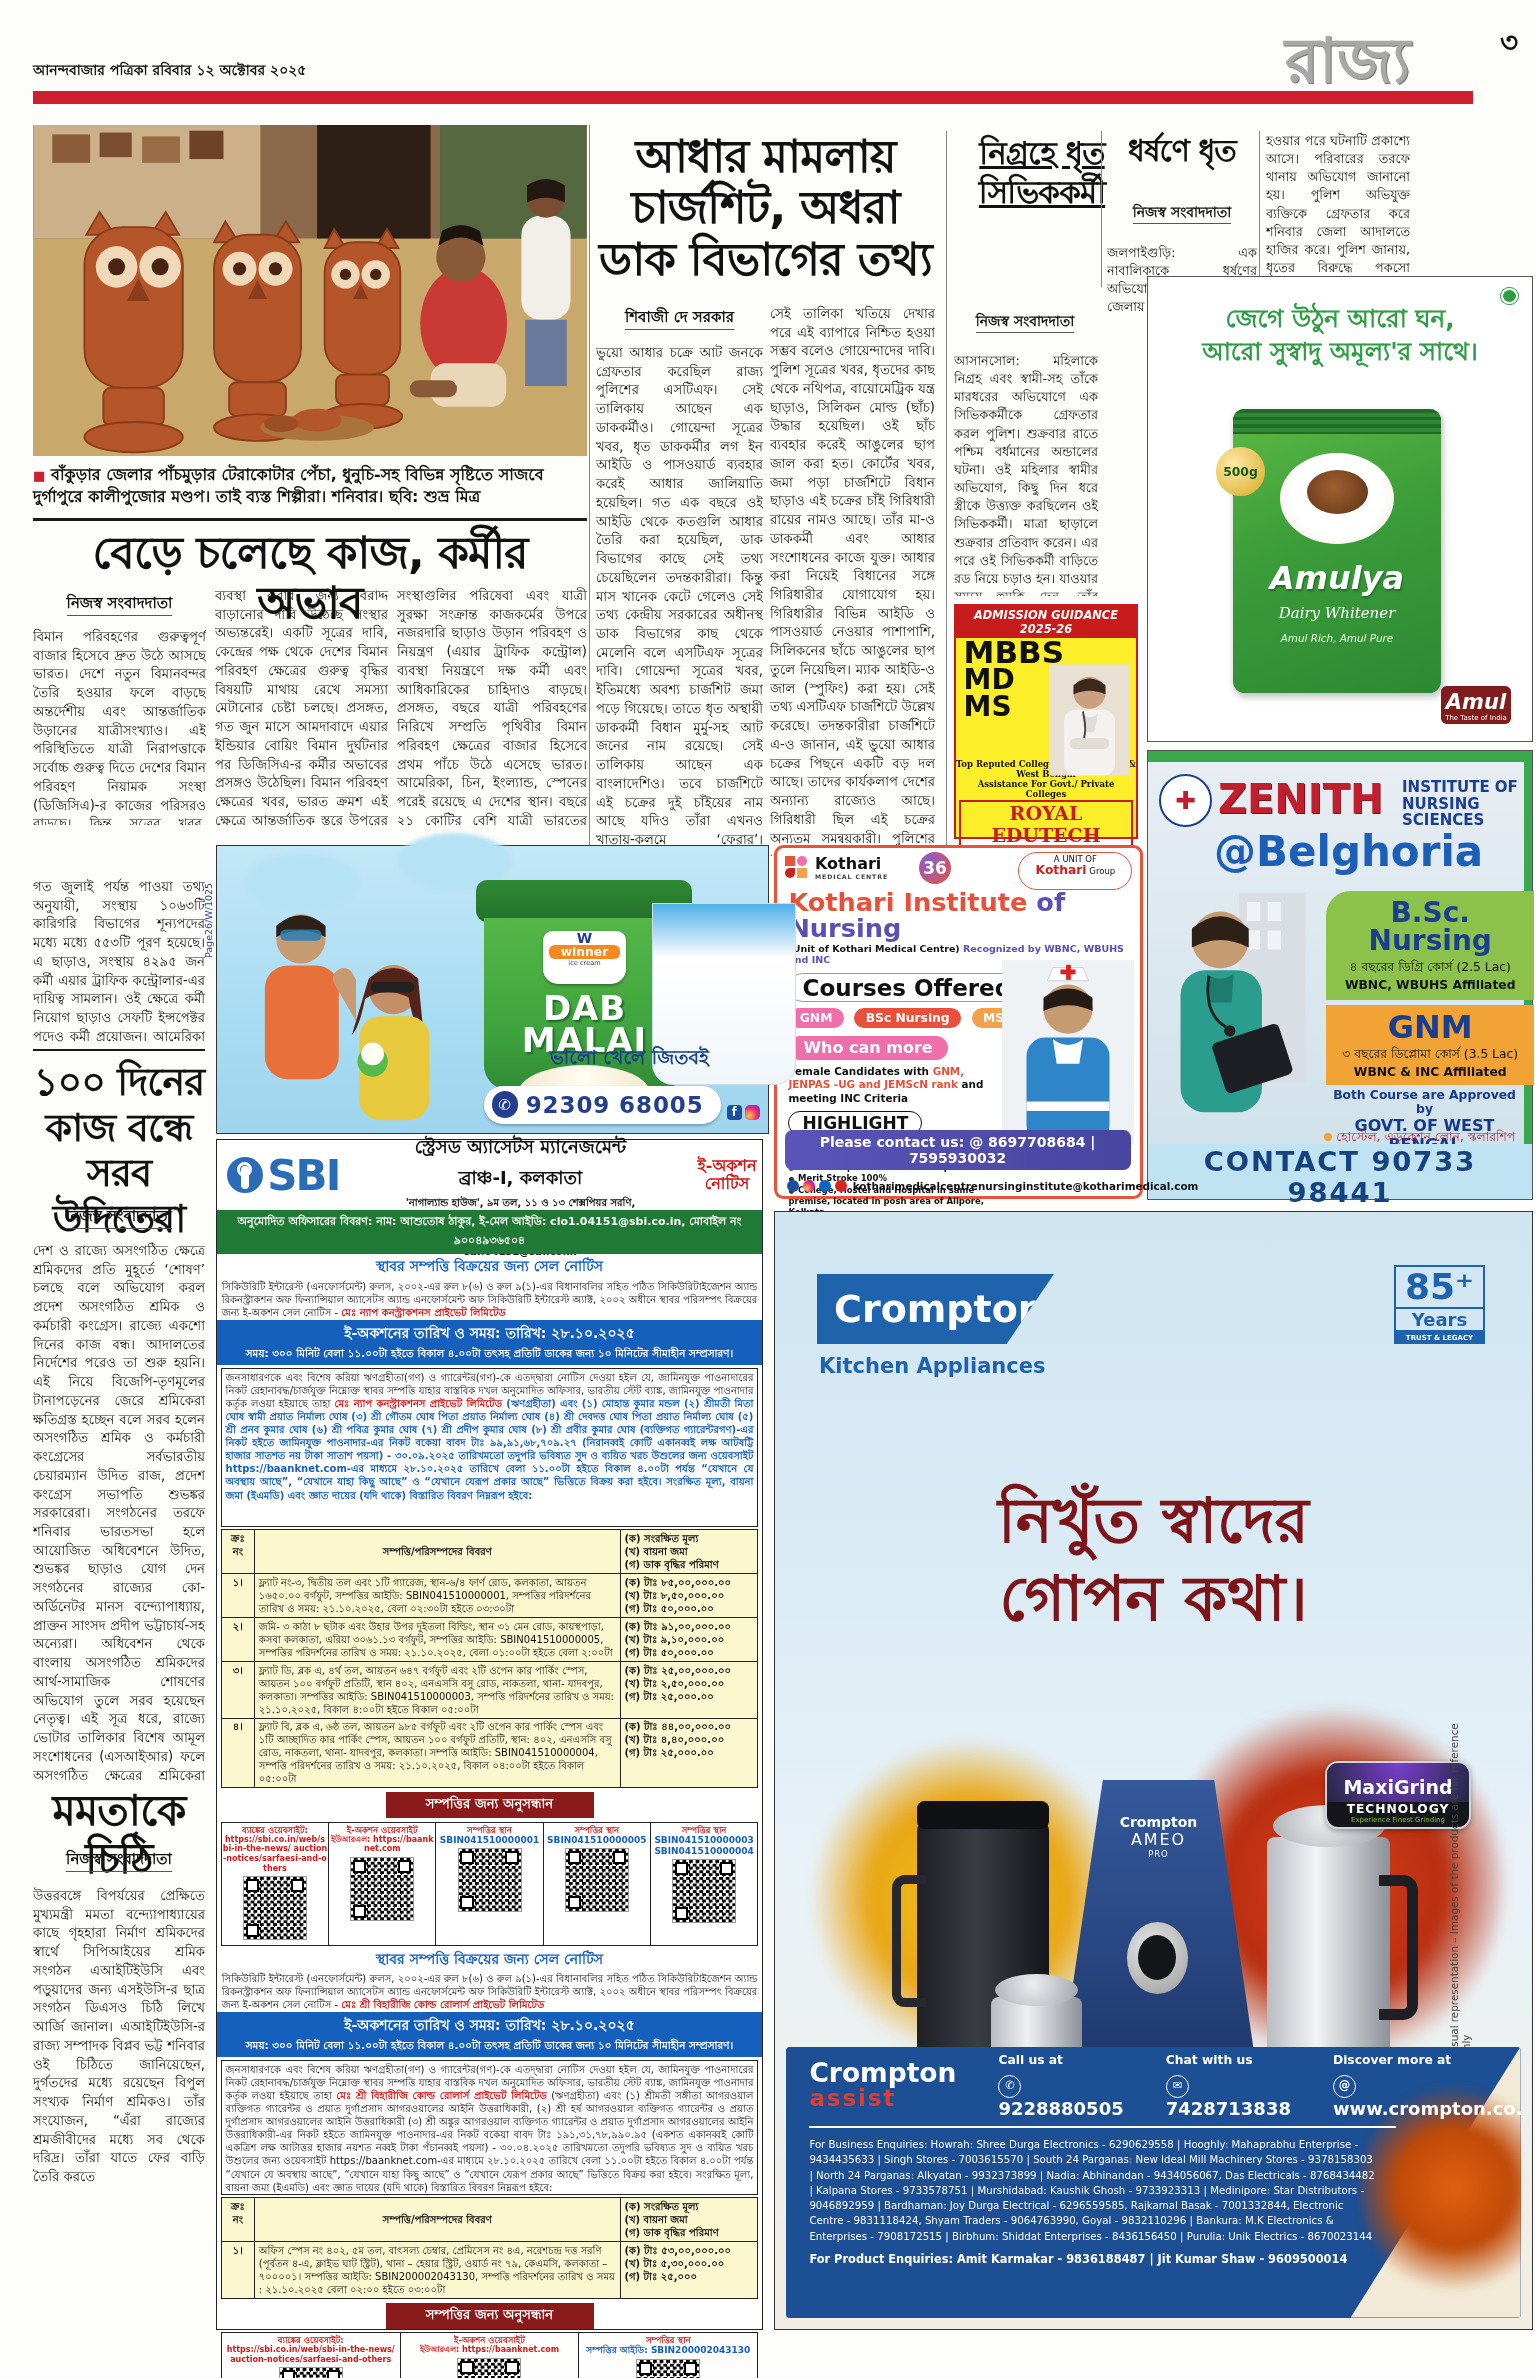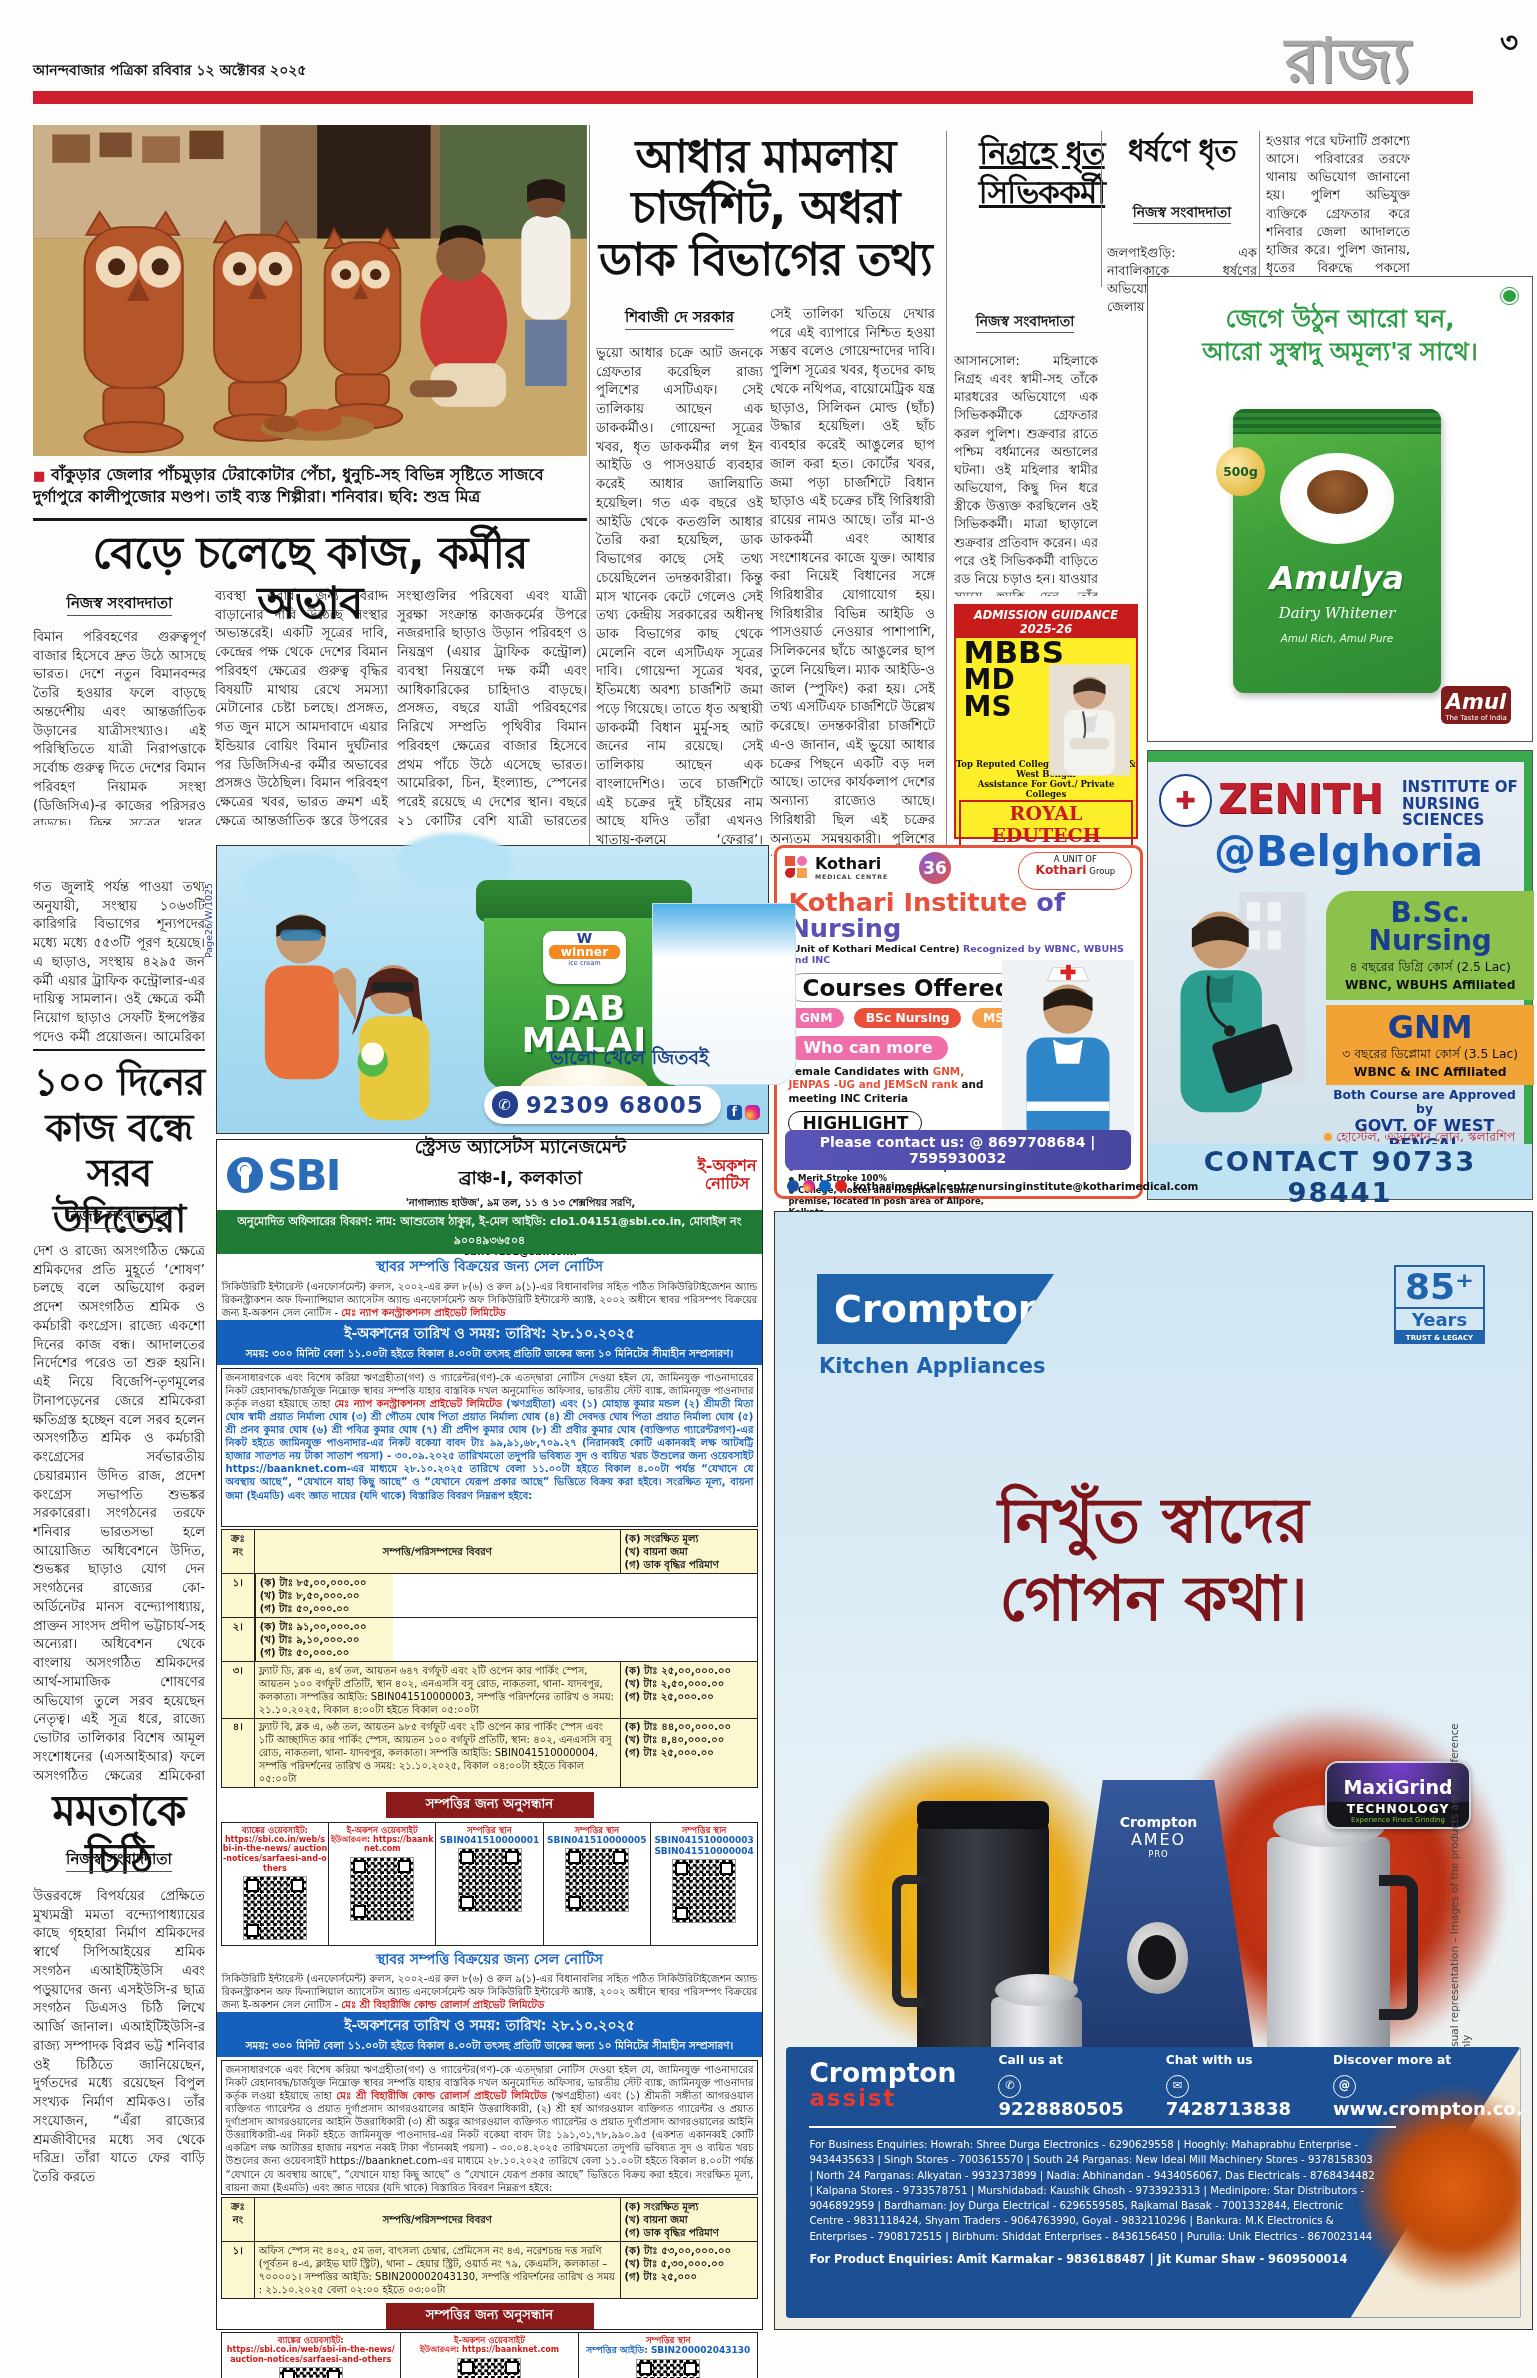--- a/index.html
+++ b/index.html
@@ -678,26 +678,28 @@
       <div class="trow">
         <div class="tc c-no pre">ক্রঃ
 নং</div>
         <div class="tc c-desc ctr" style="font-weight:bold;display:flex;align-items:center;justify-content:center;">সম্পত্তি/পরিসম্পদের বিবরণ</div>
         <div class="tc c-val pre">(ক) সংরক্ষিত মূল্য
 (খ) বায়না জমা
 (গ) ডাক বৃদ্ধির পরিমাণ</div>
       </div>
       <div class="trow">
         <div class="tc c-no">১।</div>
+        <div class="tc c-desc">ফ্ল্যাট নং-৩, দ্বিতীয় তল এবং ১টি গ্যারেজ, স্থান-৬/৪ ফার্ণ রোড, কলকাতা, আয়তন ১৬৫০.০০ বর্গফুট, সম্পত্তির আইডি: SBIN041510000001, সম্পত্তির পরিদর্শনের তারিখ ও সময়: ২১.১০.২০২৫, বেলা ০২:৩০টা হইতে ০৩:৩০টা</div>
         <div class="tc c-val pre">(ক) টাঃ ৮৫,০০,০০০.০০
 (খ) টাঃ ৮,৫০,০০০.০০
 (গ) টাঃ ৫০,০০০.০০</div>
       </div>
       <div class="trow">
         <div class="tc c-no">২।</div>
+        <div class="tc c-desc">জমি- ৩ কাঠা ৮ ছটাক এবং উহার উপর দুইতলা বিল্ডিং, স্থান ৩১ মেন রোড, কায়স্থপাড়া, কসবা কলকাতা, এরিয়া ৩০৬১.১৩ বর্গফুট, সম্পত্তির আইডি: SBIN041510000005, সম্পত্তির পরিদর্শনের তারিখ ও সময়: ২১.১০.২০২৫, বেলা ০১:০০টা হইতে বেলা ২:০০টা</div>
         <div class="tc c-val pre">(ক) টাঃ ৯১,০০,০০০.০০
 (খ) টাঃ ৯,১০,০০০.০০
 (গ) টাঃ ৫০,০০০.০০</div>
       </div>
       <div class="trow">
         <div class="tc c-no">৩।</div>
         <div class="tc c-desc">ফ্ল্যাট ডি, ব্লক এ, ৪র্থ তল, আয়তন ৬৪৭ বর্গফুট এবং ২টি ওপেন কার পার্কিং স্পেস, আয়তন ১০০ বর্গফুট প্রতিটি, স্থান ৪০২, এনএসসি বসু রোড, নাকতলা, থানা- যাদবপুর, কলকাতা। সম্পত্তির আইডি: SBIN041510000003, সম্পত্তি পরিদর্শনের তারিখ ও সময়: ২১.১০.২০২৫, বিকাল ৪:০০টা হইতে বিকাল ০৫:০০টা</div>
         <div class="tc c-val pre">(ক) টাঃ ২৫,০০,০০০.০০
 (খ) টাঃ ২,৫০,০০০.০০
 (গ) টাঃ ২৫,০০০.০০</div>

